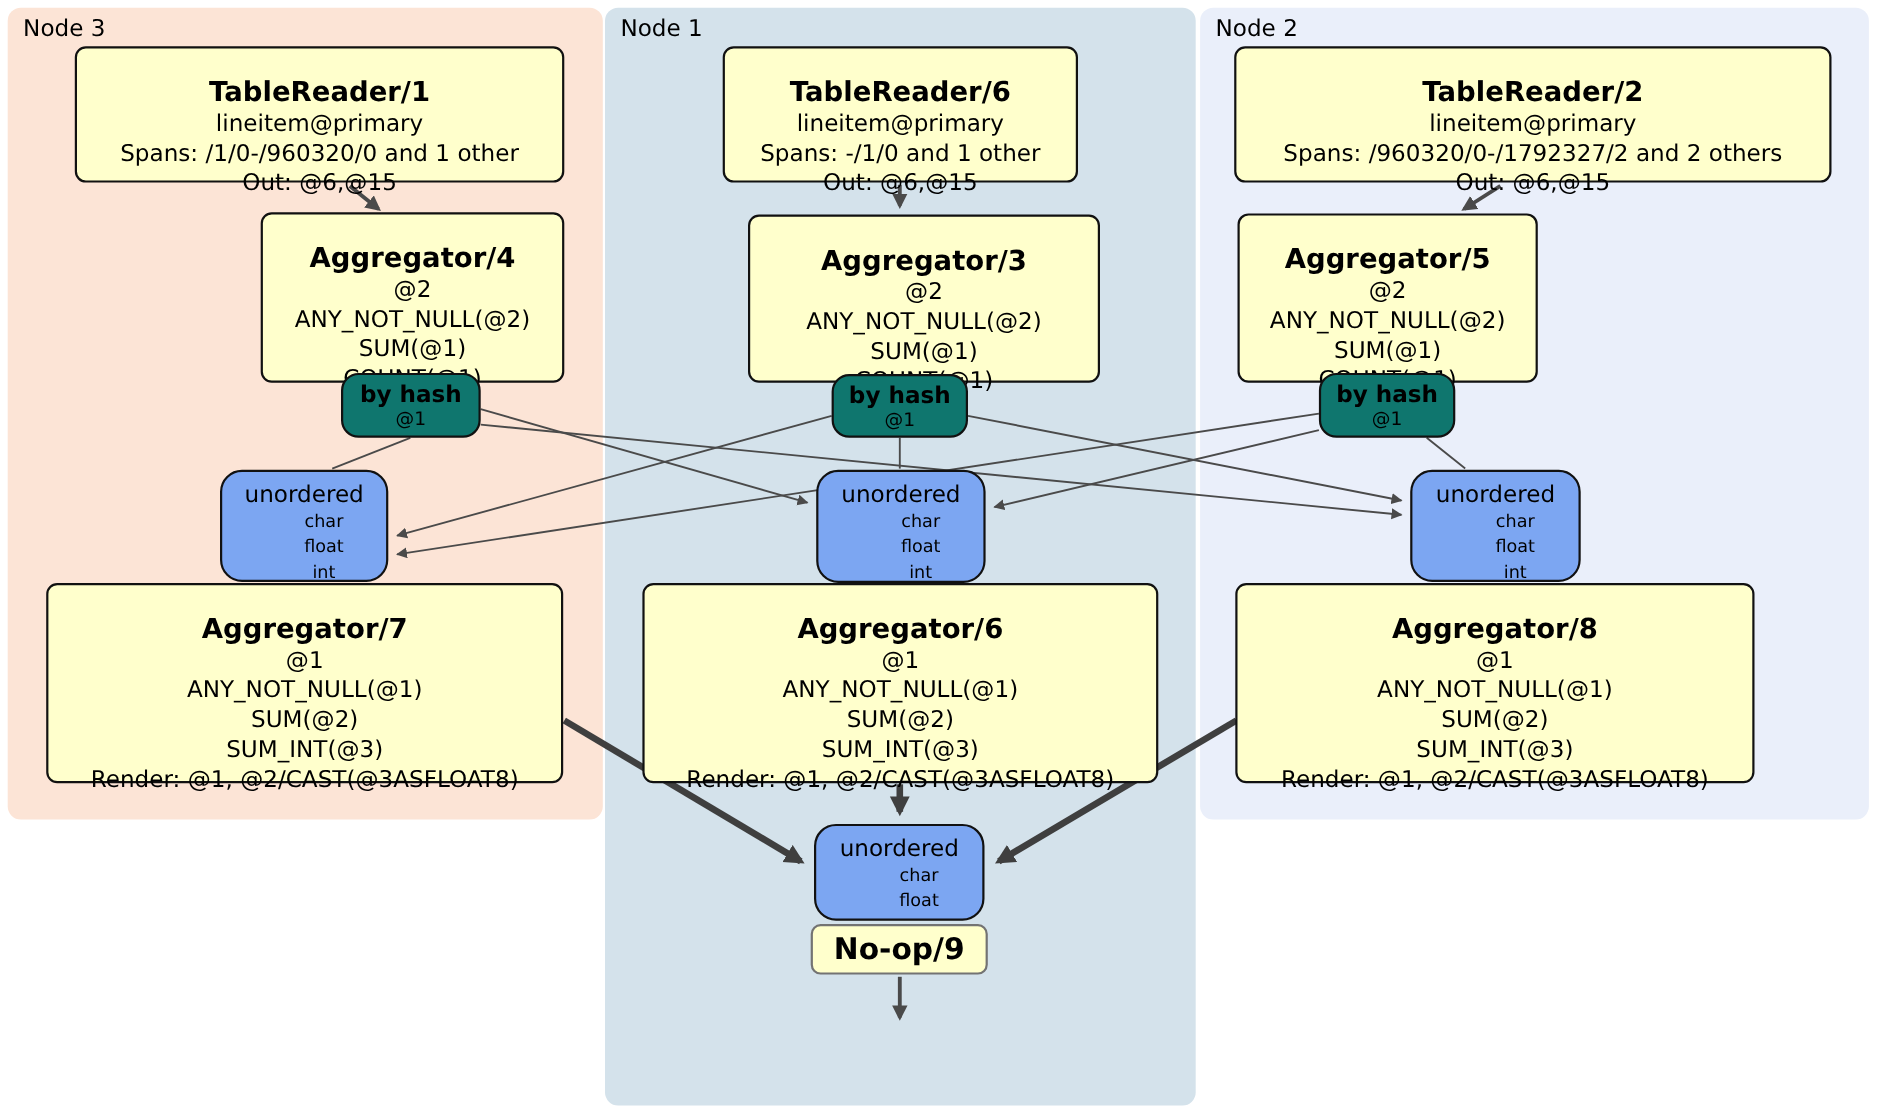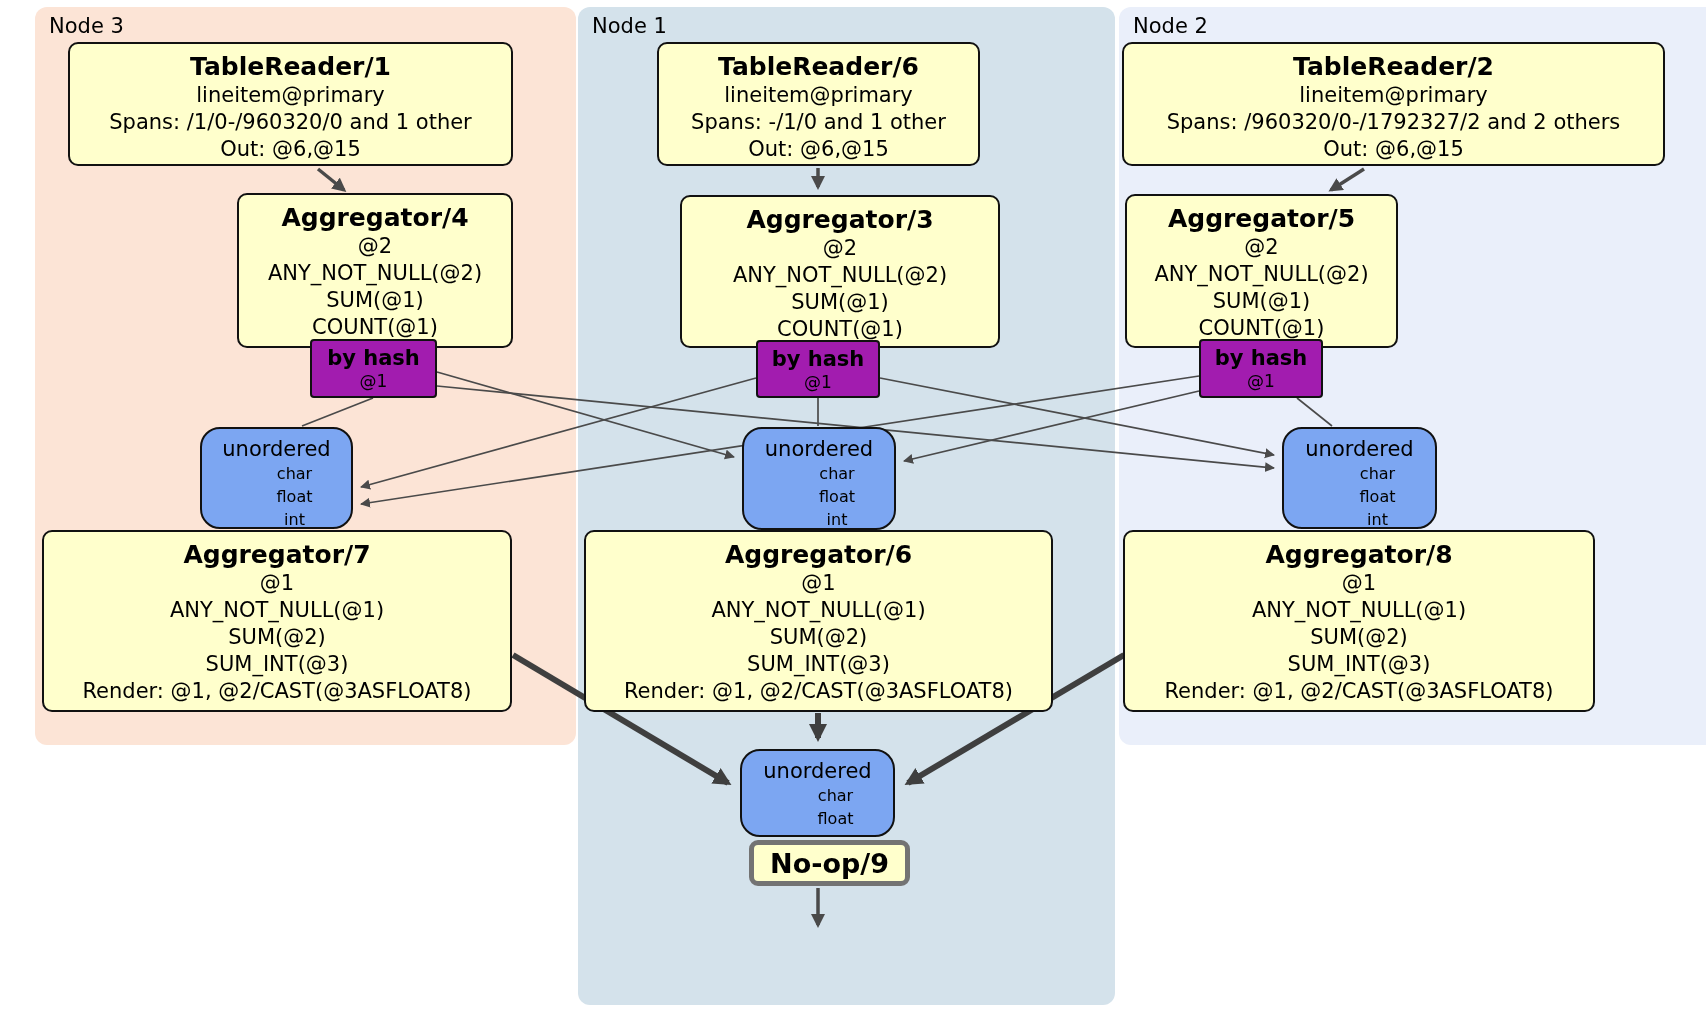--- a/index.html
+++ b/index.html
@@ -1,45 +1,45 @@
 <!DOCTYPE html>
 <html><head>
 <meta charset="utf-8">
 <style>
   html,body{margin:0;padding:0;background:#ffffff;}
   #stage{
     position:relative;width:1706px;height:1016px;overflow:hidden;
     font-family:"DejaVu Sans","Liberation Sans",sans-serif;color:#000;
   }
-  .panel{position:absolute;border-radius:12px;z-index:0;margin-left:28px;}
+  .panel{position:absolute;border-radius:12px;z-index:0;}
   .panel-label{position:absolute;left:14px;top:7px;font-size:21px;color:#000;}
   #panel-node3{left:7px;top:7px;width:541px;height:738px;background:#fce4d6;}
   #panel-node1{left:550px;top:7px;width:537px;height:998px;background:#d4e2eb;}
   #panel-node2{left:1091px;top:7px;width:608px;height:738px;background:#eaeffa;}
   #edges{position:absolute;left:0;top:0;z-index:1;pointer-events:none;}
   .box{position:absolute;z-index:2;box-sizing:border-box;text-align:center;}
   .proc{
-    background:#ffffcc;border:2px solid #111;border-radius:10px;padding-top:7px;
+    background:#ffffcc;border:2px solid #111;border-radius:10px;padding-top:24px;
   }
   .proc .t{font-size:25px;font-weight:700;line-height:31px;}
   .proc .l{font-size:21px;line-height:27px;white-space:nowrap;}
   .hash{
-    background:#a21caf;border:2px solid #111;border-radius:4px;padding-top:4px;
+    background:#0f766e;border:2px solid #111;border-radius:16px;padding-top:4px;
   }
   .hash .t{font-size:21px;font-weight:700;line-height:26px;}
   .hash .l{font-size:17px;line-height:21px;}
   .sync{
     background:#7ca6f2;border:2px solid #111;border-radius:20px;padding-top:7px;
   }
   .sync .t{font-size:21px;font-weight:400;line-height:26px;}
   .sync .l{font-size:16px;line-height:23px;padding-left:36px;}
   .term{
-    background:#ffffcc;border:5px solid #737373;border-radius:9px;
+    background:#ffffcc;border:2px solid #737373;border-radius:9px;
     display:flex;align-items:center;justify-content:center;
-    font-size:27px;font-weight:700;margin-left:12px;
+    font-size:27px;font-weight:700;
   }
   line.thin{stroke:#4a4a4a;stroke-width:1.7;}
   line.med{stroke:#4a4a4a;stroke-width:3.5;}
   line.thick{stroke:#3f3f3f;stroke-width:6;}
 </style>
 </head>
 <body>
 
 <div id="stage">
 

